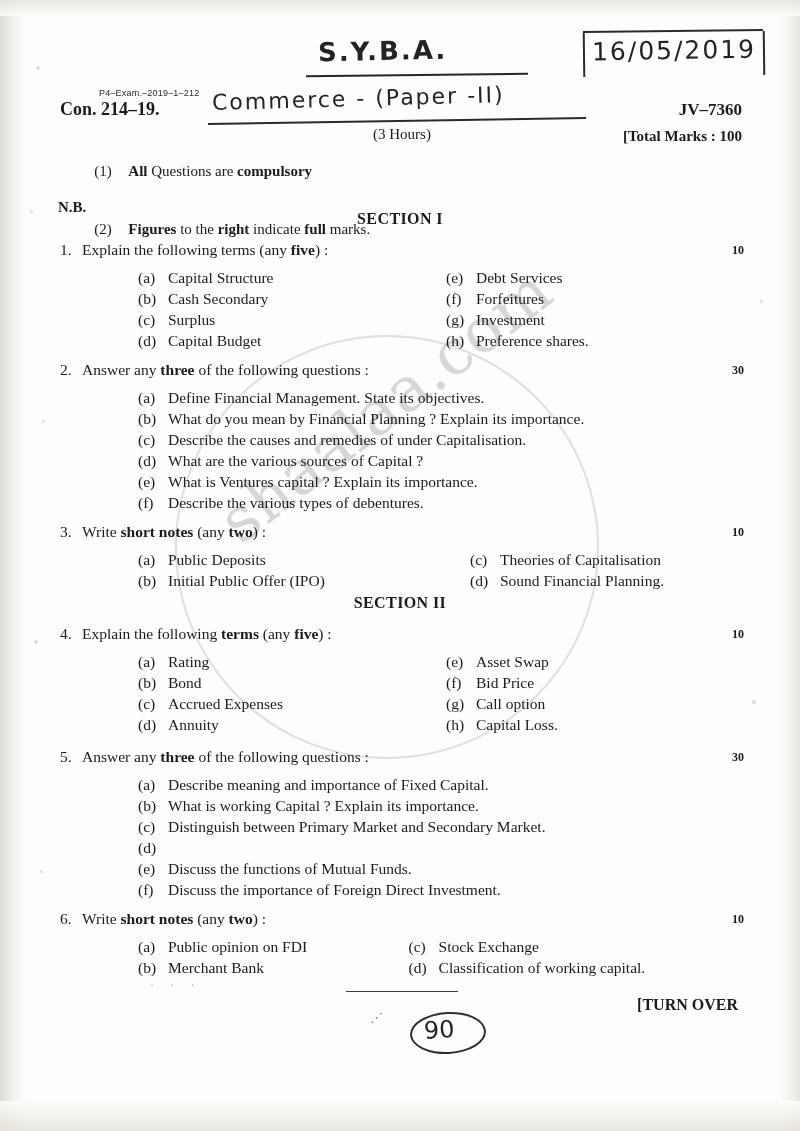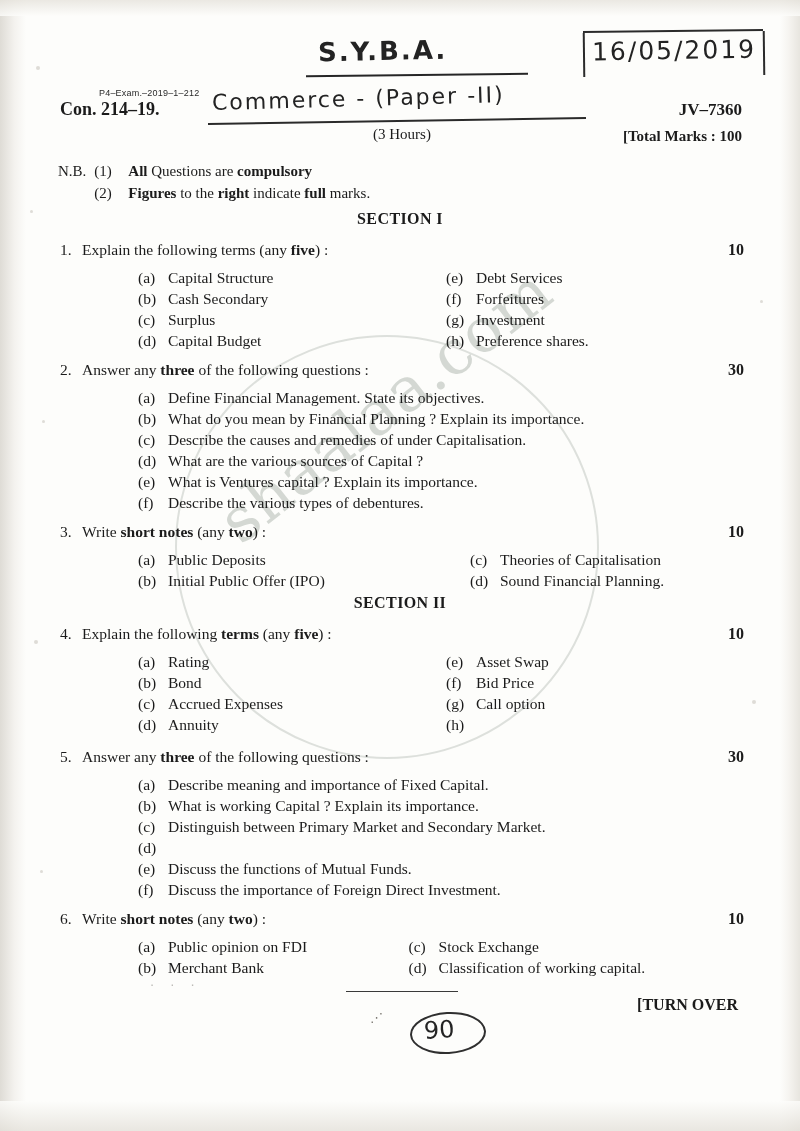--- a/index.html
+++ b/index.html
@@ -185,21 +185,22 @@
   }
 
   
   .nb {
     position: absolute;
     left: 58px;
     top: 160px;
     font-size: 15px;
   }
   .nb-label {
-    font-weight: 400;
+    font-weight: 700;
+    margin-top: 36px;
   }
   .nb-line {
     display: flex;
     gap: 8px;
     line-height: 22px;
   }
   .nb-num { width: 26px; }
 
   b, .b { font-weight: 700; }
 
@@ -226,21 +227,21 @@
   .q-num {
     position: absolute;
     left: 0;
     top: 0;
   }
   .q-marks {
     position: absolute;
     right: 0;
     top: 0;
     font-weight: 700;
-    font-size: 16px;
+    font-size: 12px;
   }
   .sub-list {
     margin: 7px 0 0 0;
     padding: 0;
     list-style: none;
   }
   .sub-item {
     display: flex;
     line-height: 21px;
     padding-left: 78px;
@@ -508,20 +509,21 @@
             <span class="sub-text">Call option</span>
           </div>
       </div>
       <div class="two-col">
         <div class="col">
             <span class="sub-tag">(d)</span>
             <span class="sub-text">Annuity</span>
           </div>
         <div class="col c2">
             <span class="sub-tag">(h)</span>
+            <span class="sub-text">Capital Loss.</span>
           </div>
       </div>
     </div>
   </div>
 
   <div class="q" style="top:747px;">
     <div class="q-head">
       <span class="q-num">5.</span>
       <span>Answer any <b>three</b> of the following questions :</span>
       <span class="q-marks">30</span>

